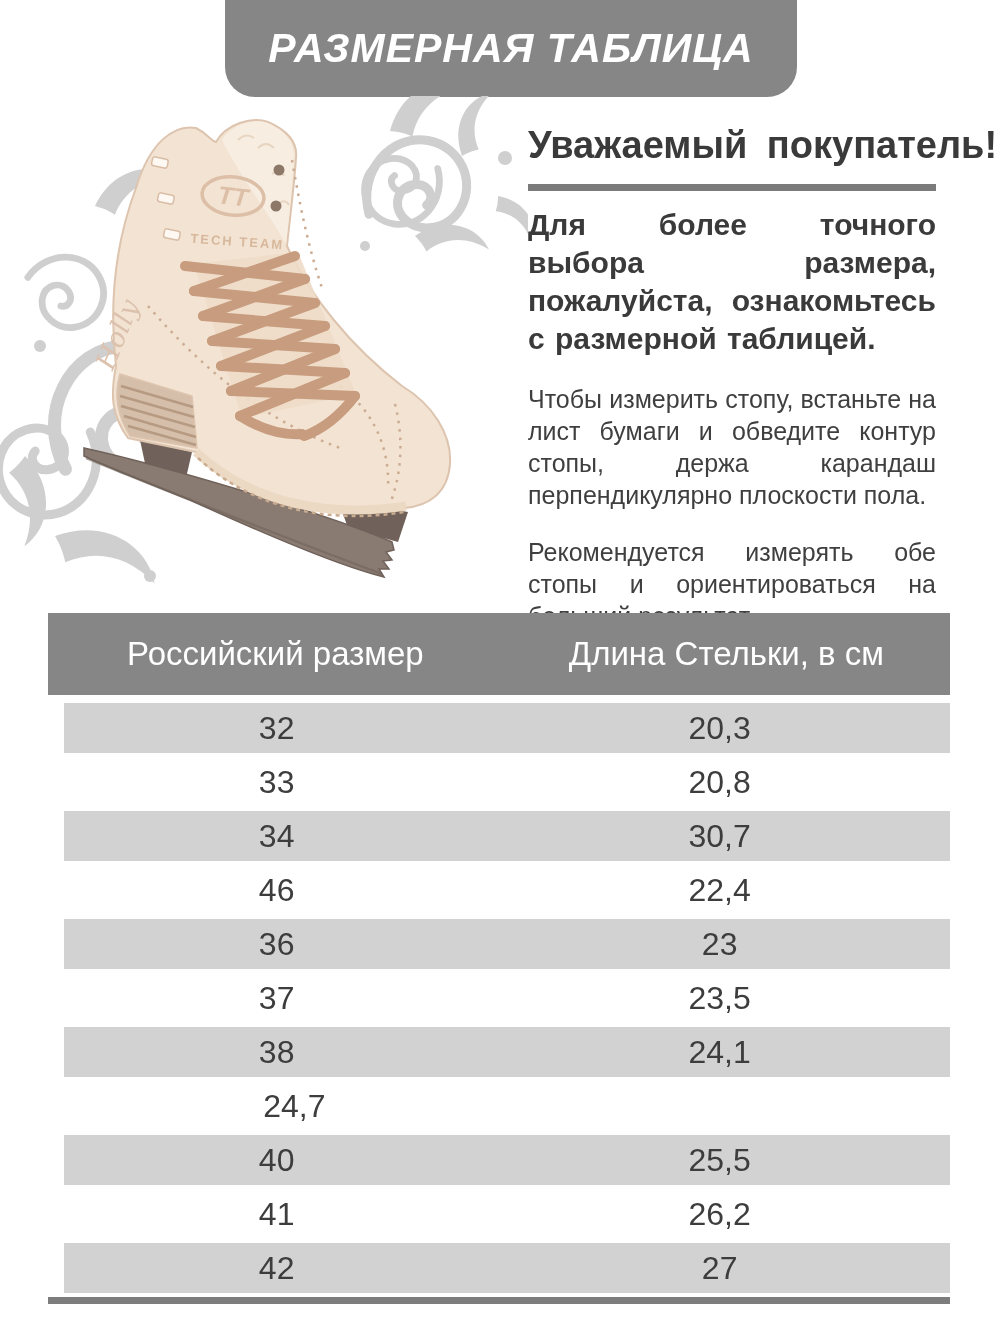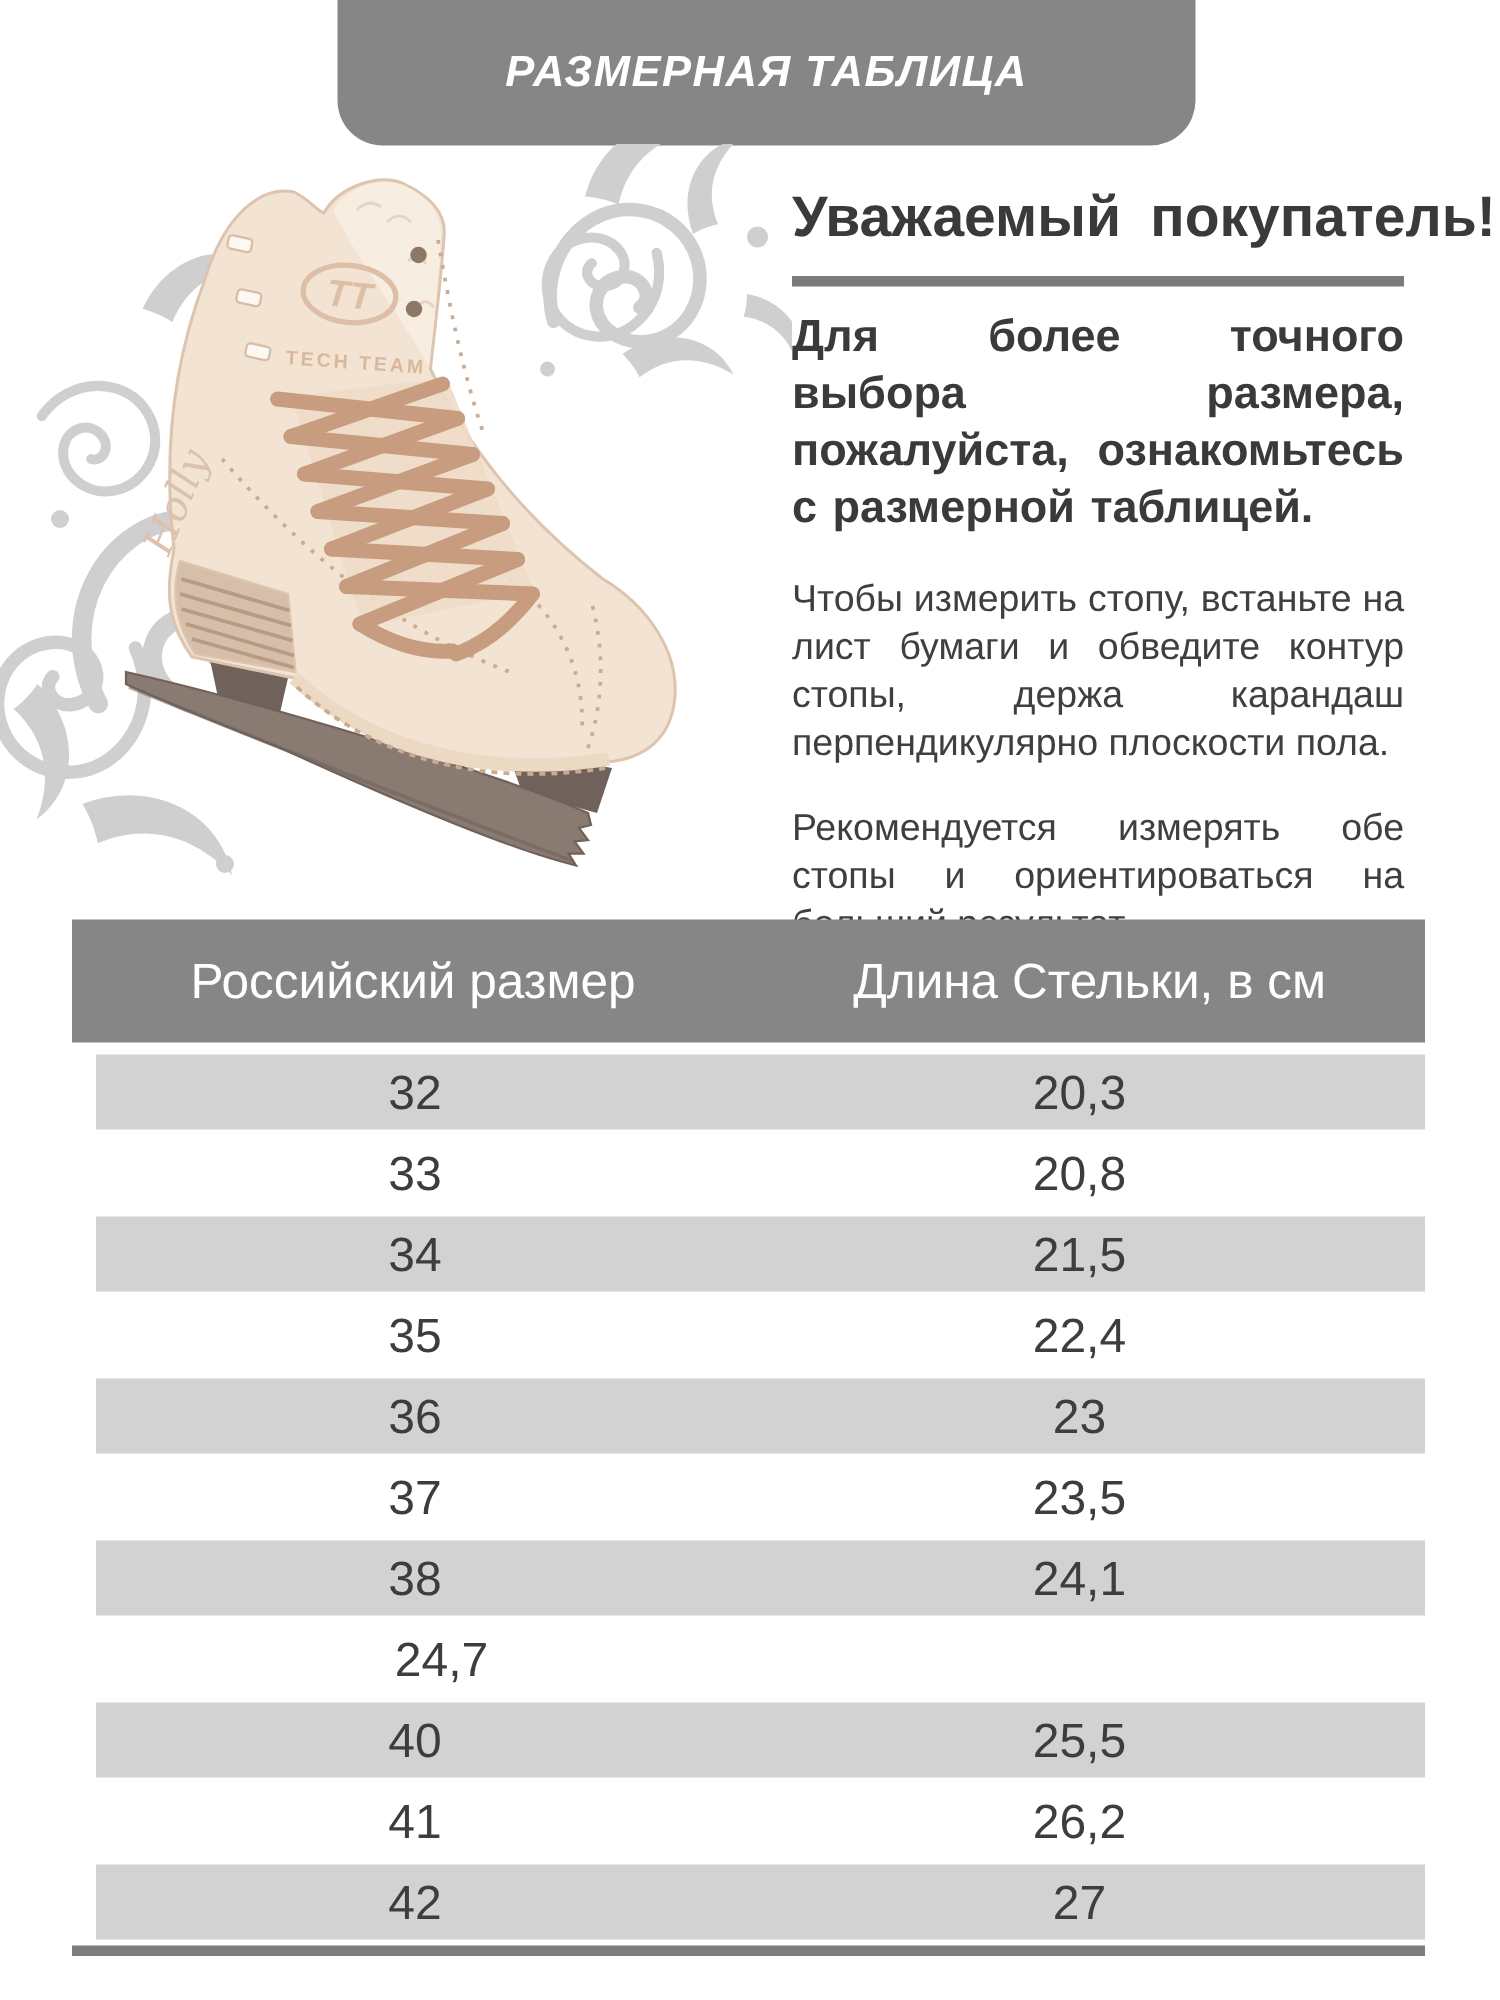--- a/index.html
+++ b/index.html
@@ -9,21 +9,21 @@
   }
   
   .banner{
     position:absolute;left:225px;top:0;width:572px;height:97px;
     background:var(--banner-bg,#868686);
     border-radius:0 0 30px 30px;
     display:flex;align-items:center;justify-content:center;
   }
   .banner .title{
     color:var(--banner-text,#fff);
-    font-size:29px;font-weight:bold;font-style:italic;letter-spacing:1px;
+    font-size:41px;font-weight:bold;font-style:italic;letter-spacing:1px;
     white-space:nowrap;
   }
   
   .skate-area{position:absolute;left:0;top:96px;width:528px;height:520px;}
   .skate-area svg{display:block;}
   
   .intro{position:absolute;left:528px;top:124px;width:408px;color:var(--heading-text,#3a3a3a);}
   .intro .greet{
     font-size:38px;font-weight:bold;word-spacing:9px;margin:0;line-height:1.15;
     white-space:nowrap;
@@ -207,24 +207,24 @@
         <div class="trow">
     <div class="td c1">32</div>
     <div class="td c2">20,3</div>
   </div>
         <div class="trow">
     <div class="td c1">33</div>
     <div class="td c2">20,8</div>
   </div>
         <div class="trow">
     <div class="td c1">34</div>
-    <div class="td c2">21,5</div>
-  </div>
-        <div class="trow">
-    <div class="td c1">35</div>
+    <div class="td c2">30,7</div>
+  </div>
+        <div class="trow">
+    <div class="td c1">46</div>
     <div class="td c2">22,4</div>
   </div>
         <div class="trow">
     <div class="td c1">36</div>
     <div class="td c2">23</div>
   </div>
         <div class="trow">
     <div class="td c1">37</div>
     <div class="td c2">23,5</div>
   </div>

